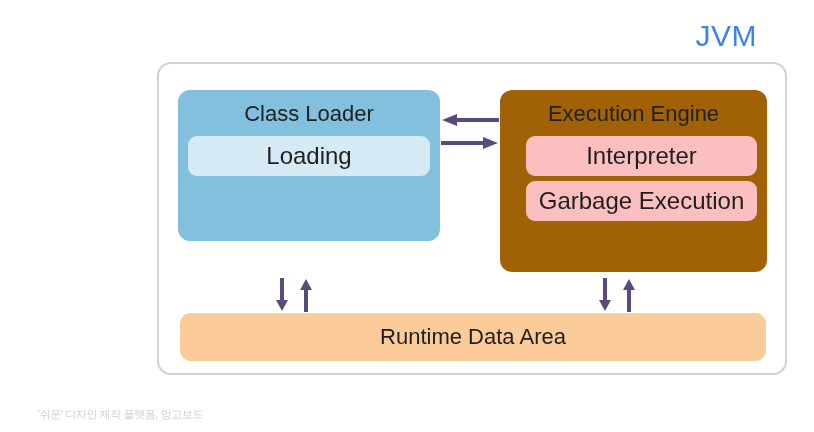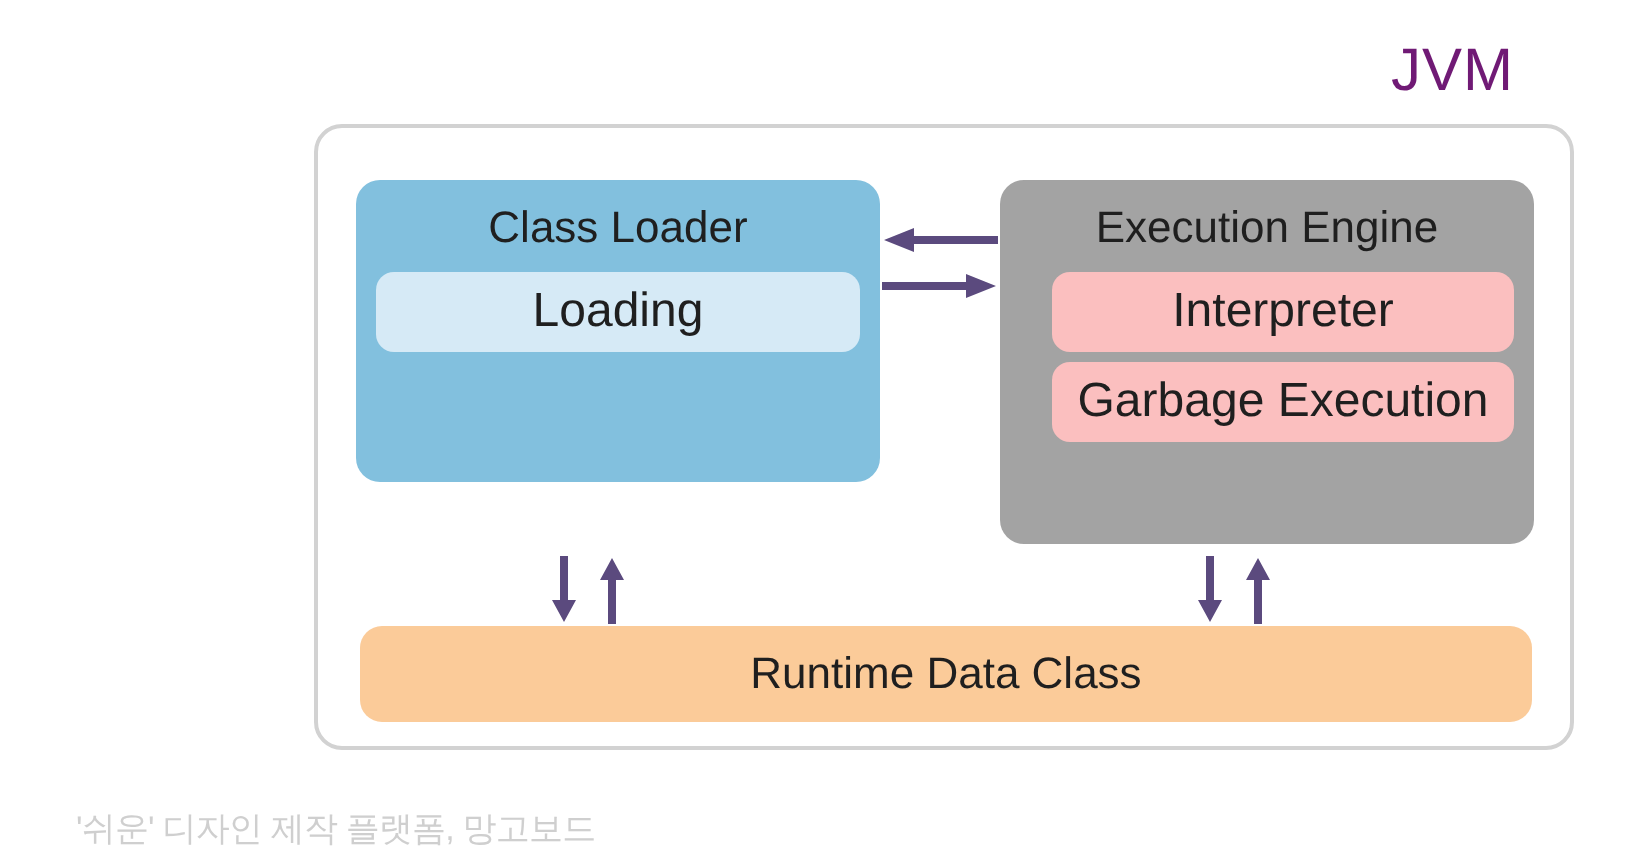--- a/index.html
+++ b/index.html
@@ -17,21 +17,21 @@
 
   
   #jvm-title {
     position: absolute;
     left: 0;
     top: 18px;
     width: 757px;
     text-align: right;
     font-size: 30px;
     line-height: 36px;
-    color: #701a75;
+    color: #3b82f6;
     letter-spacing: 0.5px;
     font-weight: 400;
   }
 
   
   #jvm-container {
     position: absolute;
     left: 157px;
     top: 62px;
     width: 630px;
@@ -53,21 +53,21 @@
     border-radius: 12px;
     box-sizing: border-box;
     padding: 8px 10px 10px 10px;
   }
   #execution-engine-box {
     position: absolute;
     left: 500px;
     top: 90px;
     width: 267px;
     height: 182px;
-    background: #a3a3a3;
+    background: #a16207;
     border-radius: 12px;
     box-sizing: border-box;
     padding: 8px 10px 10px 10px;
   }
   .block-title {
     text-align: center;
     font-size: 22px;
     line-height: 32px;
     color: #1f1f1f;
     font-weight: 400;
@@ -126,21 +126,21 @@
     position: absolute;
     left: 0;
     top: 396px;
     width: 814px;
     height: 36px;
     display: flex;
     align-items: center;
   }
   #watermark-korean {
     margin-left: 38px;
-    font-size: 17px;
+    font-size: 11px;
     color: #cfcfcf;
     letter-spacing: -0.4px;
     white-space: nowrap;
   }
   #made-by {
     margin-left: 16px;
     font-size: 21px;
     font-weight: bold;
     color: #2b2b2b;
     letter-spacing: -0.5px;
@@ -158,21 +158,21 @@
   <div class="pill blue">Loading</div>
 </div>
 
 <div id="execution-engine-box">
   <div class="block-title">Execution Engine</div>
   <div class="pill pink">Interpreter</div>
   <div class="pill pink">Garbage Execution</div>
 </div>
 
 <div id="runtime-data-area">
-  <span>Runtime Data Class</span>
+  <span>Runtime Data Area</span>
 </div>
 
 <svg id="arrow-left" class="arrow-h" viewBox="0 0 58 14">
   <path d="M58 5 H16 V1 L1 7 L16 13 V9 H58 Z" fill="#5B4A7E"></path>
 </svg>
 <svg id="arrow-right" class="arrow-h" viewBox="0 0 58 14">
   <path d="M0 5 H42 V1 L57 7 L42 13 V9 H0 Z" fill="#5B4A7E"></path>
 </svg>
 
 <svg id="arrow-cl-down" class="arrow-v" viewBox="0 0 14 34">

